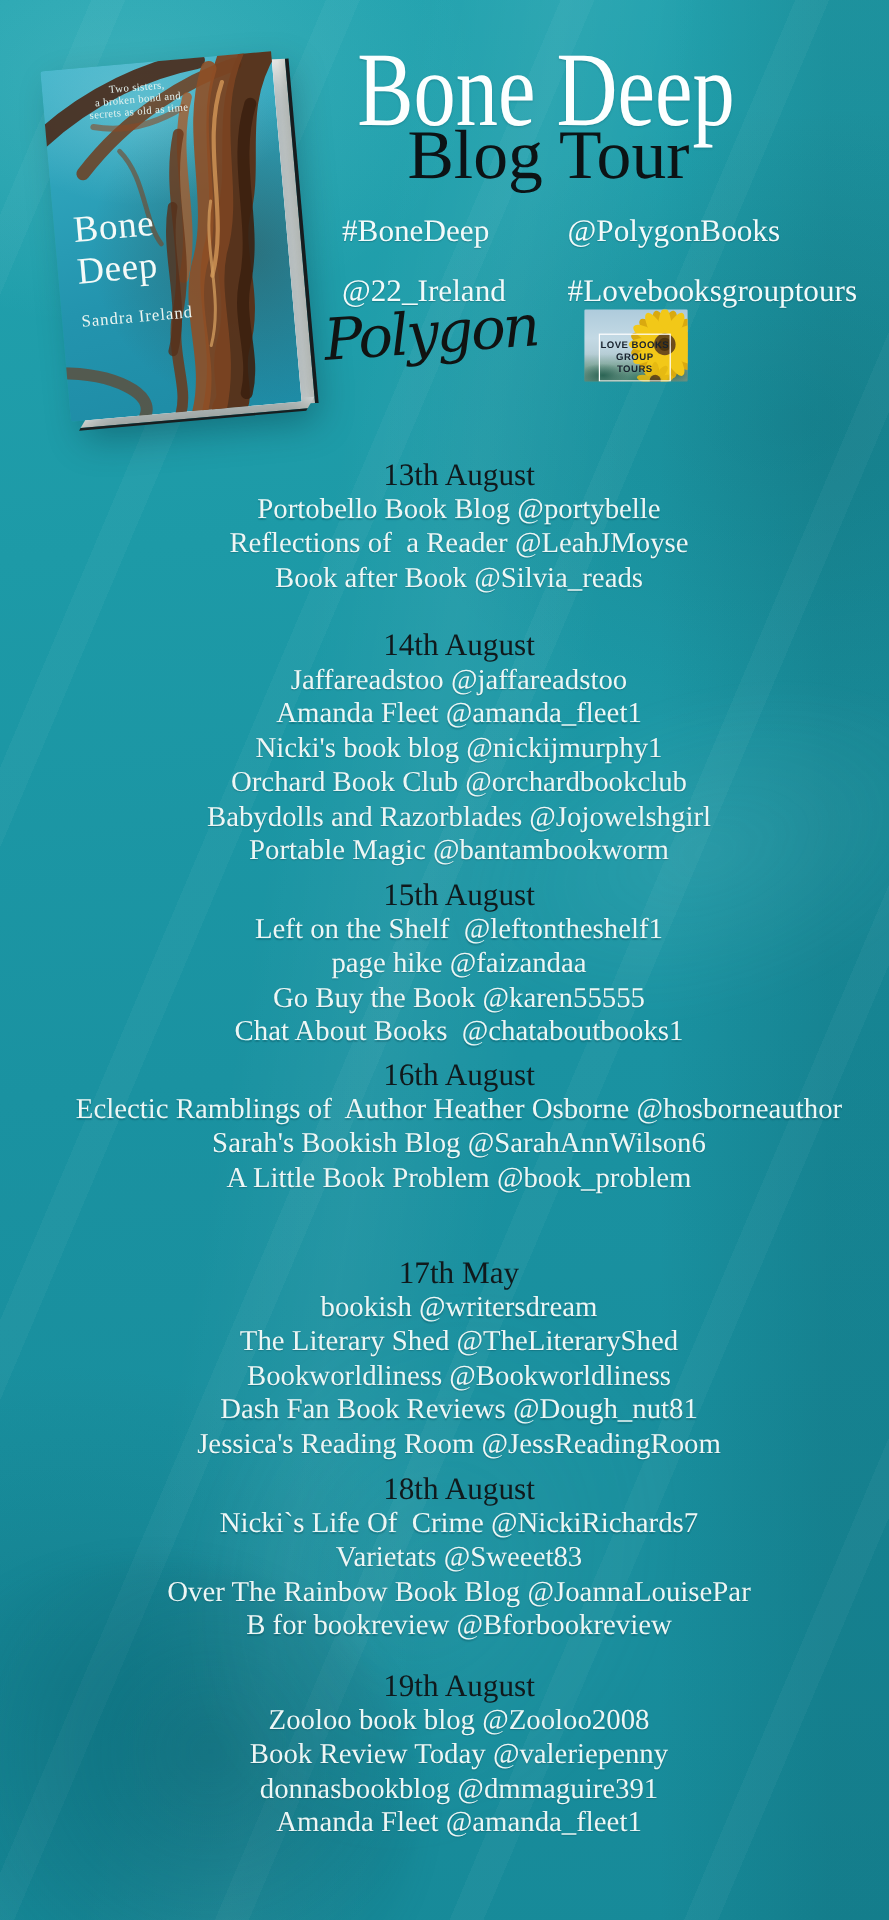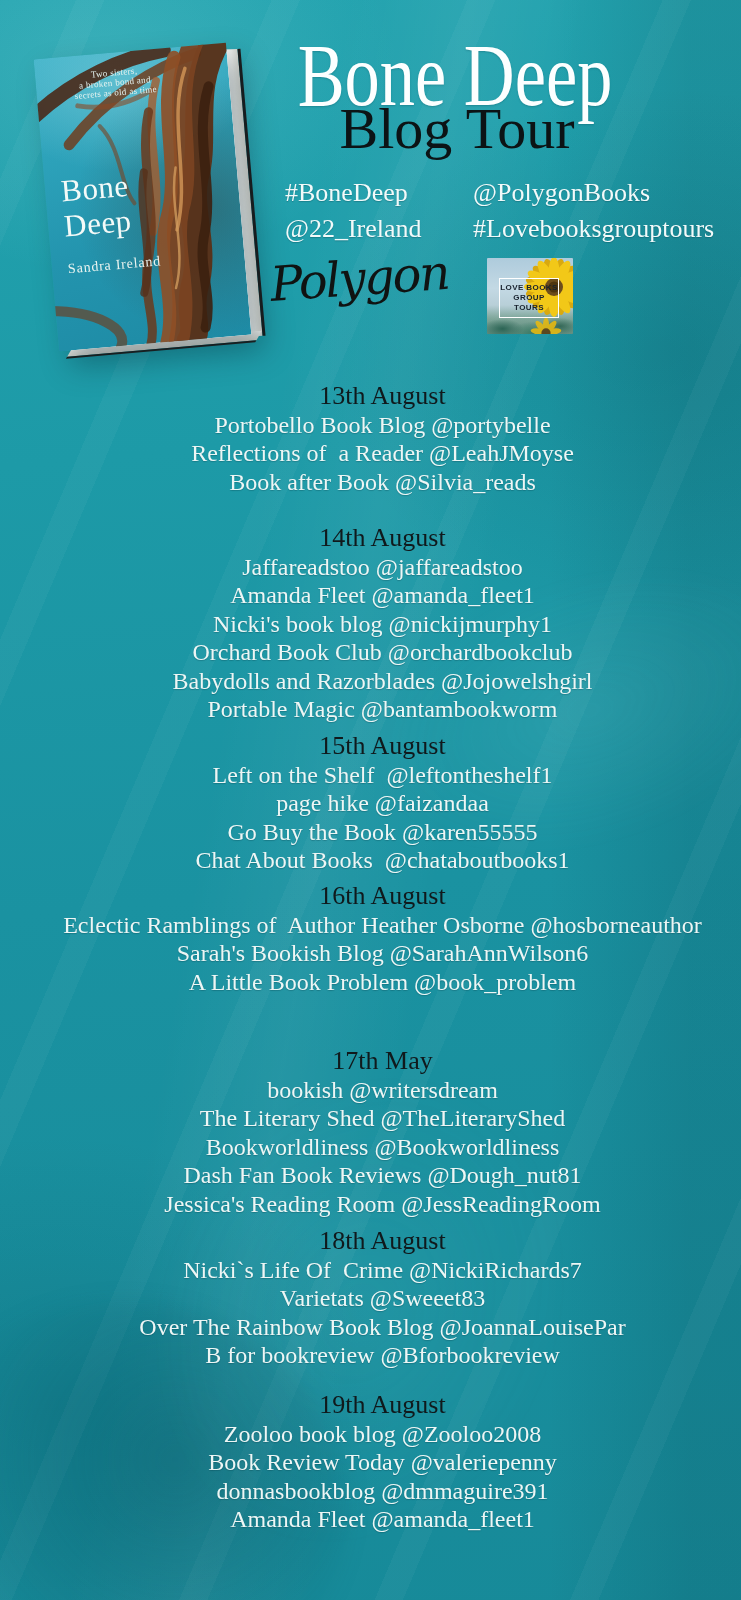--- a/index.html
+++ b/index.html
@@ -42,27 +42,27 @@
     font-size:9px;line-height:10px;color:#e3f2ef;letter-spacing:.3px;}
   .cover-title{position:absolute;left:16px;top:116px;font-size:31px;line-height:35px;color:#f4faf8;letter-spacing:.5px;}
   .cover-author{position:absolute;left:16px;top:204px;font-size:14px;color:#eaf4f0;letter-spacing:.8px;}
 
   
   .title{position:absolute;left:170px;top:32px;width:570px;text-align:center;
     font-size:88px;line-height:1;color:#fcffff;transform:scaleX(.80);text-shadow:0 1px 2px rgba(0,60,70,.25);}
   .subtitle{position:absolute;left:172px;top:100px;width:570px;text-align:center;
     font-size:58px;line-height:1;color:#0c1315;}
   .tags{position:absolute;left:285px;top:178px;width:440px;display:grid;
-    grid-template-columns:188px 1fr;row-gap:6px;font-size:26px;color:#f2fafa;text-shadow:0 1px 1px rgba(0,60,70,.3);}
+    grid-template-columns:188px 1fr;row-gap:20px;font-size:26px;color:#f2fafa;text-shadow:0 1px 1px rgba(0,60,70,.3);}
   .polygon{position:absolute;left:270px;top:250px;width:175px;text-align:center;
     font-size:48px;font-style:italic;letter-spacing:-2px;color:#101312;transform:rotate(-4deg);
     font-family:"DejaVu Serif","Liberation Serif",serif;}
 
   
-  .lbgt{position:absolute;left:487px;top:258px;width:86px;height:76px;overflow:hidden;border-radius:1px;
+  .lbgt{position:absolute;left:487px;top:258px;width:86px;height:60px;overflow:hidden;border-radius:1px;
     background:
       linear-gradient(180deg,#aecbdc 0%,#c3d9e4 40%,#b8cfd8 62%,#7fa89c 80%,#57897b 100%);}
   .lbgt-foliage{position:absolute;left:0;bottom:0;width:100%;height:26px;
     background:
       radial-gradient(ellipse 30px 14px at 18% 80%, rgba(32,92,76,.85), transparent 70%),
       radial-gradient(ellipse 34px 16px at 55% 95%, rgba(45,116,94,.8), transparent 70%),
       radial-gradient(ellipse 26px 12px at 85% 70%, rgba(28,84,66,.7), transparent 70%),
       linear-gradient(180deg, rgba(160,180,170,.0), rgba(120,150,135,.35));}
   .lbgt-box{position:absolute;left:12px;top:20px;width:58px;height:38px;border:1px solid #ffffff;
     display:flex;flex-direction:column;justify-content:center;align-items:center;

